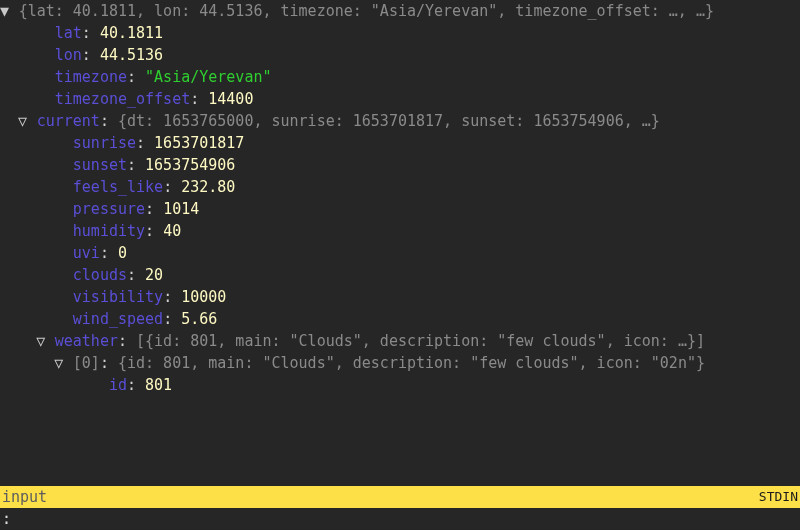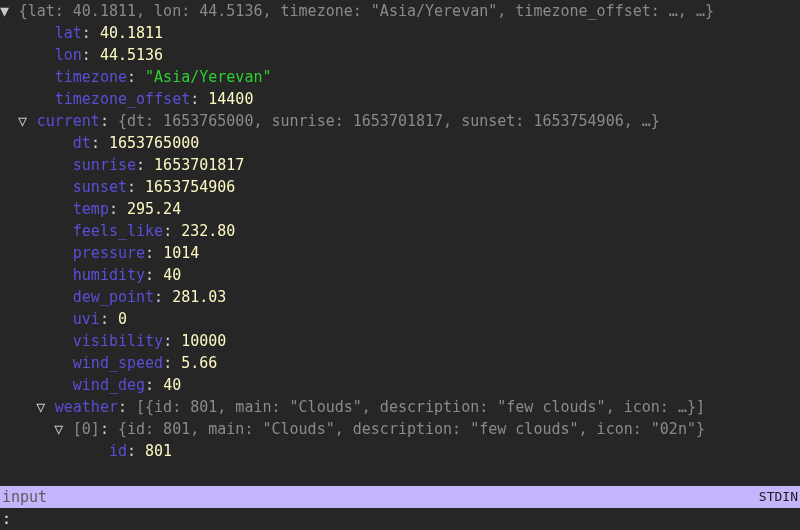--- a/index.html
+++ b/index.html
@@ -80,21 +80,21 @@
     color: #8a8a8a;
   }
 
   
   .statusbar {
     position: absolute;
     left: 0;
     top: 486px;
     width: 800px;
     height: 22px;
-    background: #c4b5fd;
+    background: #fde047;
     display: flex;
     align-items: center;
     justify-content: space-between;
     padding: 0 2px;
     box-sizing: border-box;
   }
   .status-left {
     color: #5d5d5d;
     font-size: 15px;
     line-height: 22px;
@@ -127,32 +127,29 @@
 
 <div id="app">
 
   <div class="viewer" id="viewer">
       <div class="row"><span class="ind"></span><span class="tri">▼</span><span> </span><span class="preview">{lat: 40.1811, lon: 44.5136, timezone: "Asia/Yerevan", timezone_offset: …, …}</span></div>
       <div class="row"><span class="ind">    </span><span class="tri blank"> </span><span> </span><span class="key">lat</span><span class="punct">: </span><span class="num">40.1811</span></div>
       <div class="row"><span class="ind">    </span><span class="tri blank"> </span><span> </span><span class="key">lon</span><span class="punct">: </span><span class="num">44.5136</span></div>
       <div class="row"><span class="ind">    </span><span class="tri blank"> </span><span> </span><span class="key">timezone</span><span class="punct">: </span><span class="str">"Asia/Yerevan"</span></div>
       <div class="row"><span class="ind">    </span><span class="tri blank"> </span><span> </span><span class="key">timezone_offset</span><span class="punct">: </span><span class="num">14400</span></div>
       <div class="row"><span class="ind">  </span><span class="tri hollow">▽</span><span> </span><span class="key">current</span><span class="punct">: </span><span class="preview">{dt: 1653765000, sunrise: 1653701817, sunset: 1653754906, …}</span></div>
-      <div class="row"><span class="ind">      </span><span class="tri blank"> </span><span> </span><span class="key">dt</span><span class="punct">: </span><span class="num">1653765000</span></div>
       <div class="row"><span class="ind">      </span><span class="tri blank"> </span><span> </span><span class="key">sunrise</span><span class="punct">: </span><span class="num">1653701817</span></div>
       <div class="row"><span class="ind">      </span><span class="tri blank"> </span><span> </span><span class="key">sunset</span><span class="punct">: </span><span class="num">1653754906</span></div>
-      <div class="row"><span class="ind">      </span><span class="tri blank"> </span><span> </span><span class="key">temp</span><span class="punct">: </span><span class="num">295.24</span></div>
       <div class="row"><span class="ind">      </span><span class="tri blank"> </span><span> </span><span class="key">feels_like</span><span class="punct">: </span><span class="num">232.80</span></div>
       <div class="row"><span class="ind">      </span><span class="tri blank"> </span><span> </span><span class="key">pressure</span><span class="punct">: </span><span class="num">1014</span></div>
       <div class="row"><span class="ind">      </span><span class="tri blank"> </span><span> </span><span class="key">humidity</span><span class="punct">: </span><span class="num">40</span></div>
-      <div class="row"><span class="ind">      </span><span class="tri blank"> </span><span> </span><span class="key">dew_point</span><span class="punct">: </span><span class="num">281.03</span></div>
       <div class="row"><span class="ind">      </span><span class="tri blank"> </span><span> </span><span class="key">uvi</span><span class="punct">: </span><span class="num">0</span></div>
+      <div class="row"><span class="ind">      </span><span class="tri blank"> </span><span> </span><span class="key">clouds</span><span class="punct">: </span><span class="num">20</span></div>
       <div class="row"><span class="ind">      </span><span class="tri blank"> </span><span> </span><span class="key">visibility</span><span class="punct">: </span><span class="num">10000</span></div>
       <div class="row"><span class="ind">      </span><span class="tri blank"> </span><span> </span><span class="key">wind_speed</span><span class="punct">: </span><span class="num">5.66</span></div>
-      <div class="row"><span class="ind">      </span><span class="tri blank"> </span><span> </span><span class="key">wind_deg</span><span class="punct">: </span><span class="num">40</span></div>
       <div class="row"><span class="ind">    </span><span class="tri hollow">▽</span><span> </span><span class="key">weather</span><span class="punct">: </span><span class="preview">[{id: 801, main: "Clouds", description: "few clouds", icon: …}]</span></div>
       <div class="row"><span class="ind">      </span><span class="tri hollow">▽</span><span> </span><span class="key-dim">[0]</span><span class="punct">: </span><span class="preview">{id: 801, main: "Clouds", description: "few clouds", icon: "02n"}</span></div>
       <div class="row"><span class="ind">          </span><span class="tri blank"> </span><span> </span><span class="key">id</span><span class="punct">: </span><span class="num">801</span></div>
     </div>
 
   <div class="statusbar">
     <span class="status-left">input</span>
     <span class="status-right">STDIN</span>
   </div>
 

